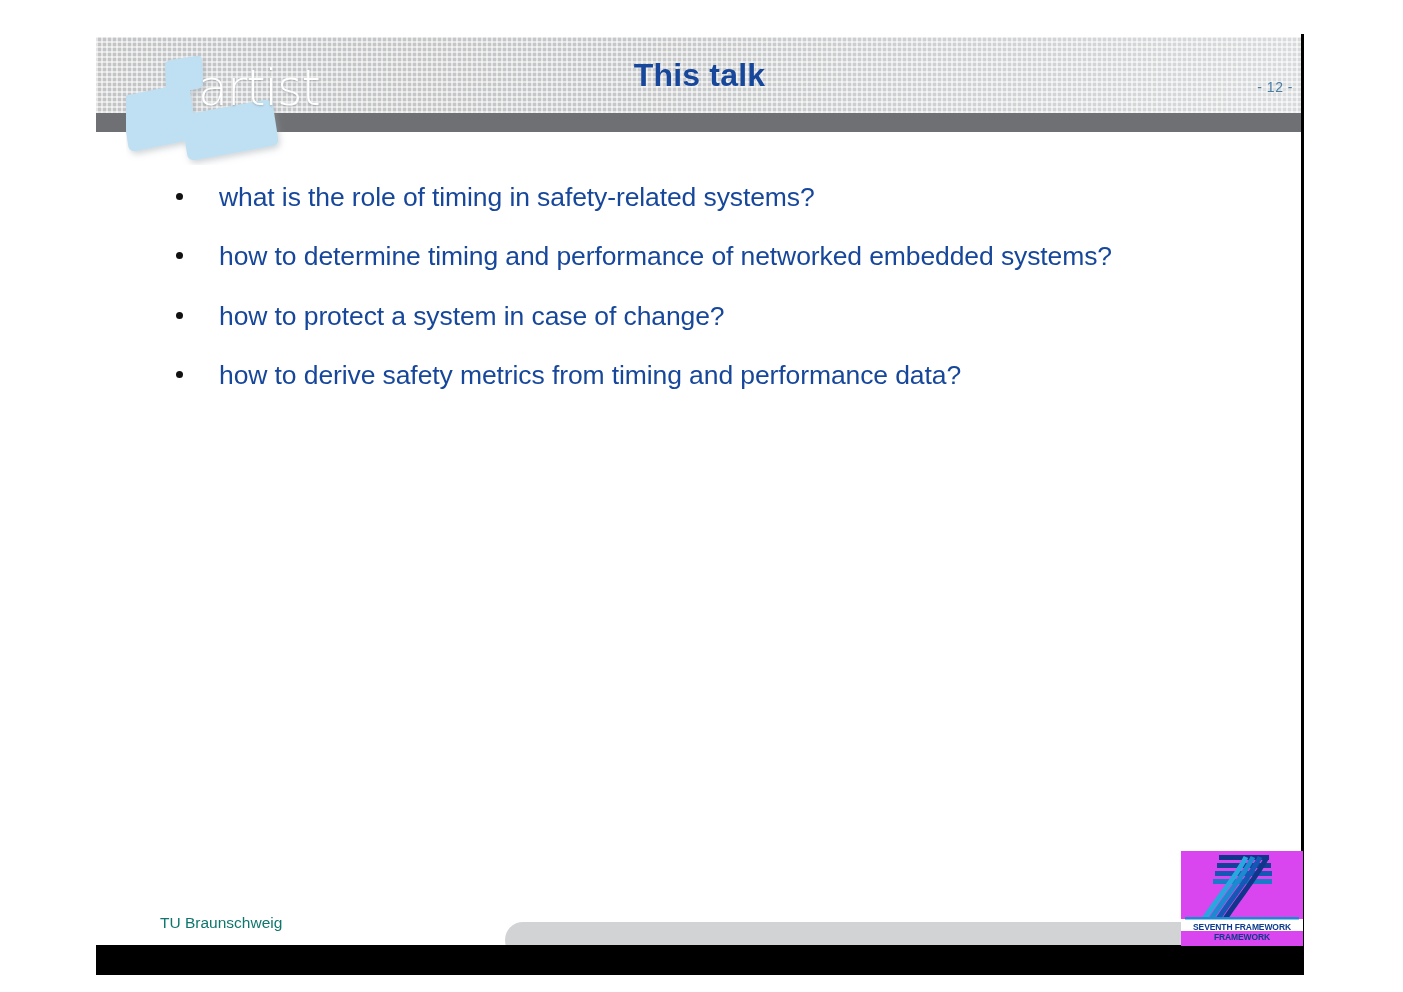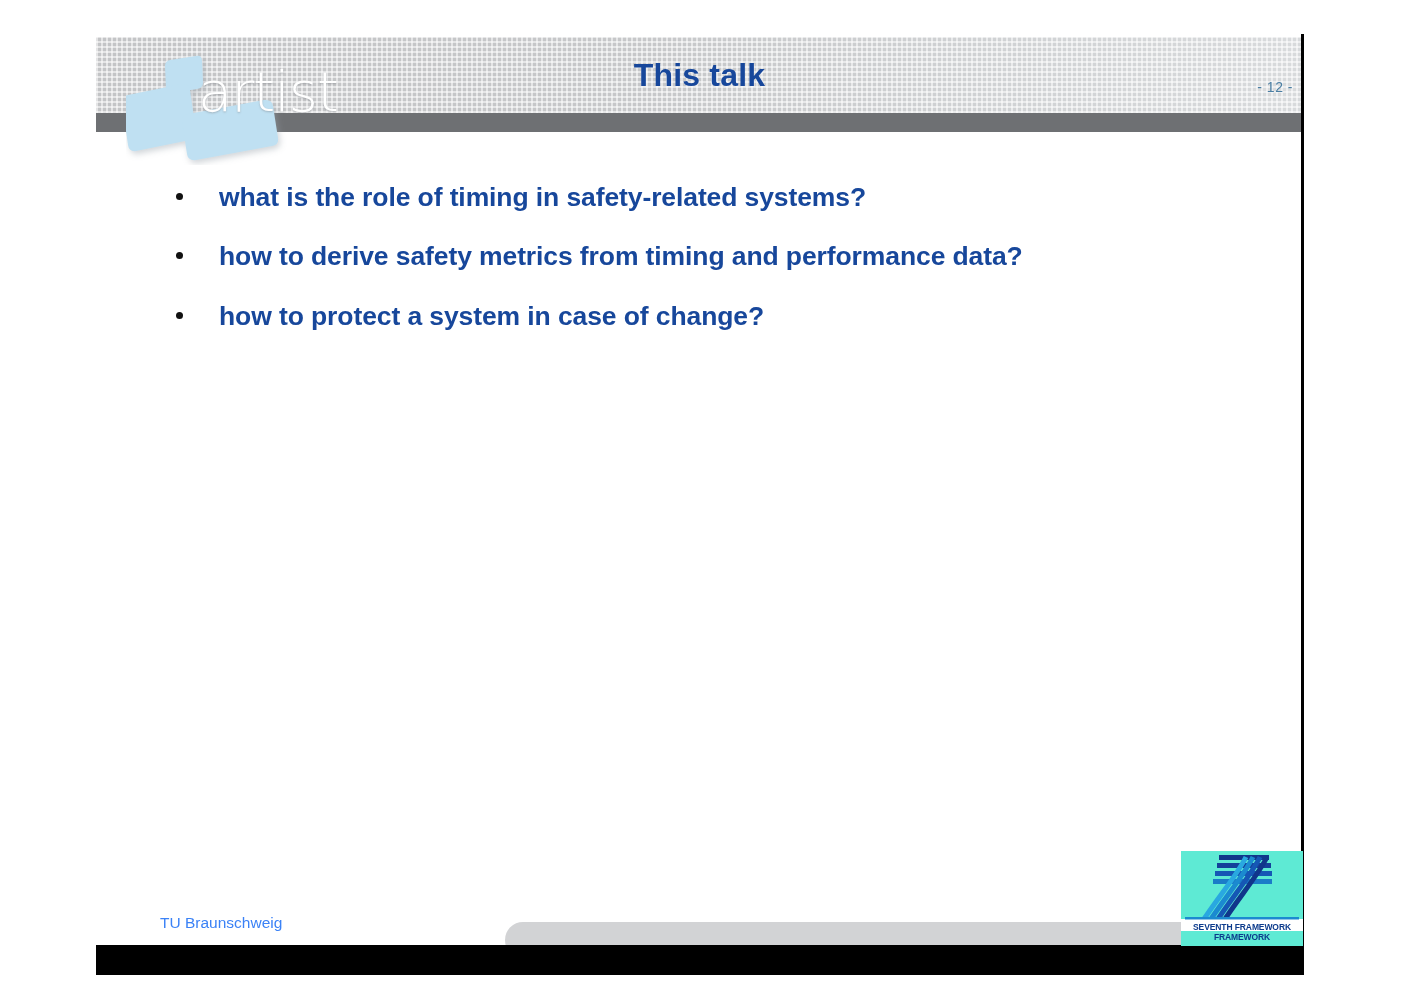--- a/index.html
+++ b/index.html
@@ -96,21 +96,21 @@
     left: 126px;
     top: 50px;
     width: 220px;
     height: 115px;
     pointer-events: none;
   }
   .artist-wordmark {
     position: absolute;
     left: 72px;
     top: 14px;
-    font-size: 56px;
+    font-size: 49px;
     font-weight: 300;
     color: #ffffff;
     letter-spacing: -1px;
     line-height: 1;
     text-shadow: 0 1px 2px rgba(120,125,130,0.45);
     font-family: "DejaVu Sans", sans-serif;
   }
 
   
   .bullets {
@@ -134,53 +134,53 @@
     display: block;
     width: 7px;
     height: 7px;
     border-radius: 50%;
     background: #111111;
     margin-left: 6px;
   }
   .bullet-text {
     flex: 1 1 auto;
     font-size: 26.5px;
-    font-weight: bold;
+    font-weight: normal;
     color: #17479b;
     line-height: 1.45;
     letter-spacing: -0.1px;
   }
 
   
   .footer-note {
     position: absolute;
     left: 160px;
     top: 914px;
     font-size: 15.5px;
-    color: #3b82f6;
+    color: #0f766e;
     font-weight: normal;
   }
   .footer-gray-bar {
     position: absolute;
     left: 505px;
     top: 922px;
     width: 790px;
     height: 36px;
     background: #d2d3d5;
     border-radius: 18px 0 0 18px;
   }
 
   
   .fp7-logo {
     position: absolute;
     left: 1181px;
     top: 851px;
     width: 122px;
     height: 95px;
-    background: #5eead4;
+    background: #d946ef;
   }
   .fp7-caption {
     position: absolute;
     left: 0;
     bottom: 4px;
     width: 122px;
     text-align: center;
     color: #0c3b8c;
     font-size: 8.5px;
     font-weight: bold;
@@ -216,29 +216,33 @@
     <div class="artist-wordmark">artist</div>
   </div>
 
   <div class="bullets">
 
     <div class="bullet-row">
       <div class="bullet-dot"></div>
       <div class="bullet-text">what is the role of timing in safety-related systems?</div>
     </div>
 
+    <div class="bullet-row">
+      <div class="bullet-dot"></div>
+      <div class="bullet-text">how to determine timing and performance of networked embedded systems?</div>
+    </div>
+
+    <div class="bullet-row">
+      <div class="bullet-dot"></div>
+      <div class="bullet-text">how to protect a system in case of change?</div>
+    </div>
 
     <div class="bullet-row">
       <div class="bullet-dot"></div>
       <div class="bullet-text">how to derive safety metrics from timing and performance data?</div>
-    </div>
-
-    <div class="bullet-row">
-      <div class="bullet-dot"></div>
-      <div class="bullet-text">how to protect a system in case of change?</div>
     </div>
 
   </div>
 
   <div class="footer-note">TU Braunschweig</div>
   <div class="footer-gray-bar"></div>
   <div class="bottom-bar"></div>
   <div class="right-border"></div>
 
   <div class="fp7-logo">

